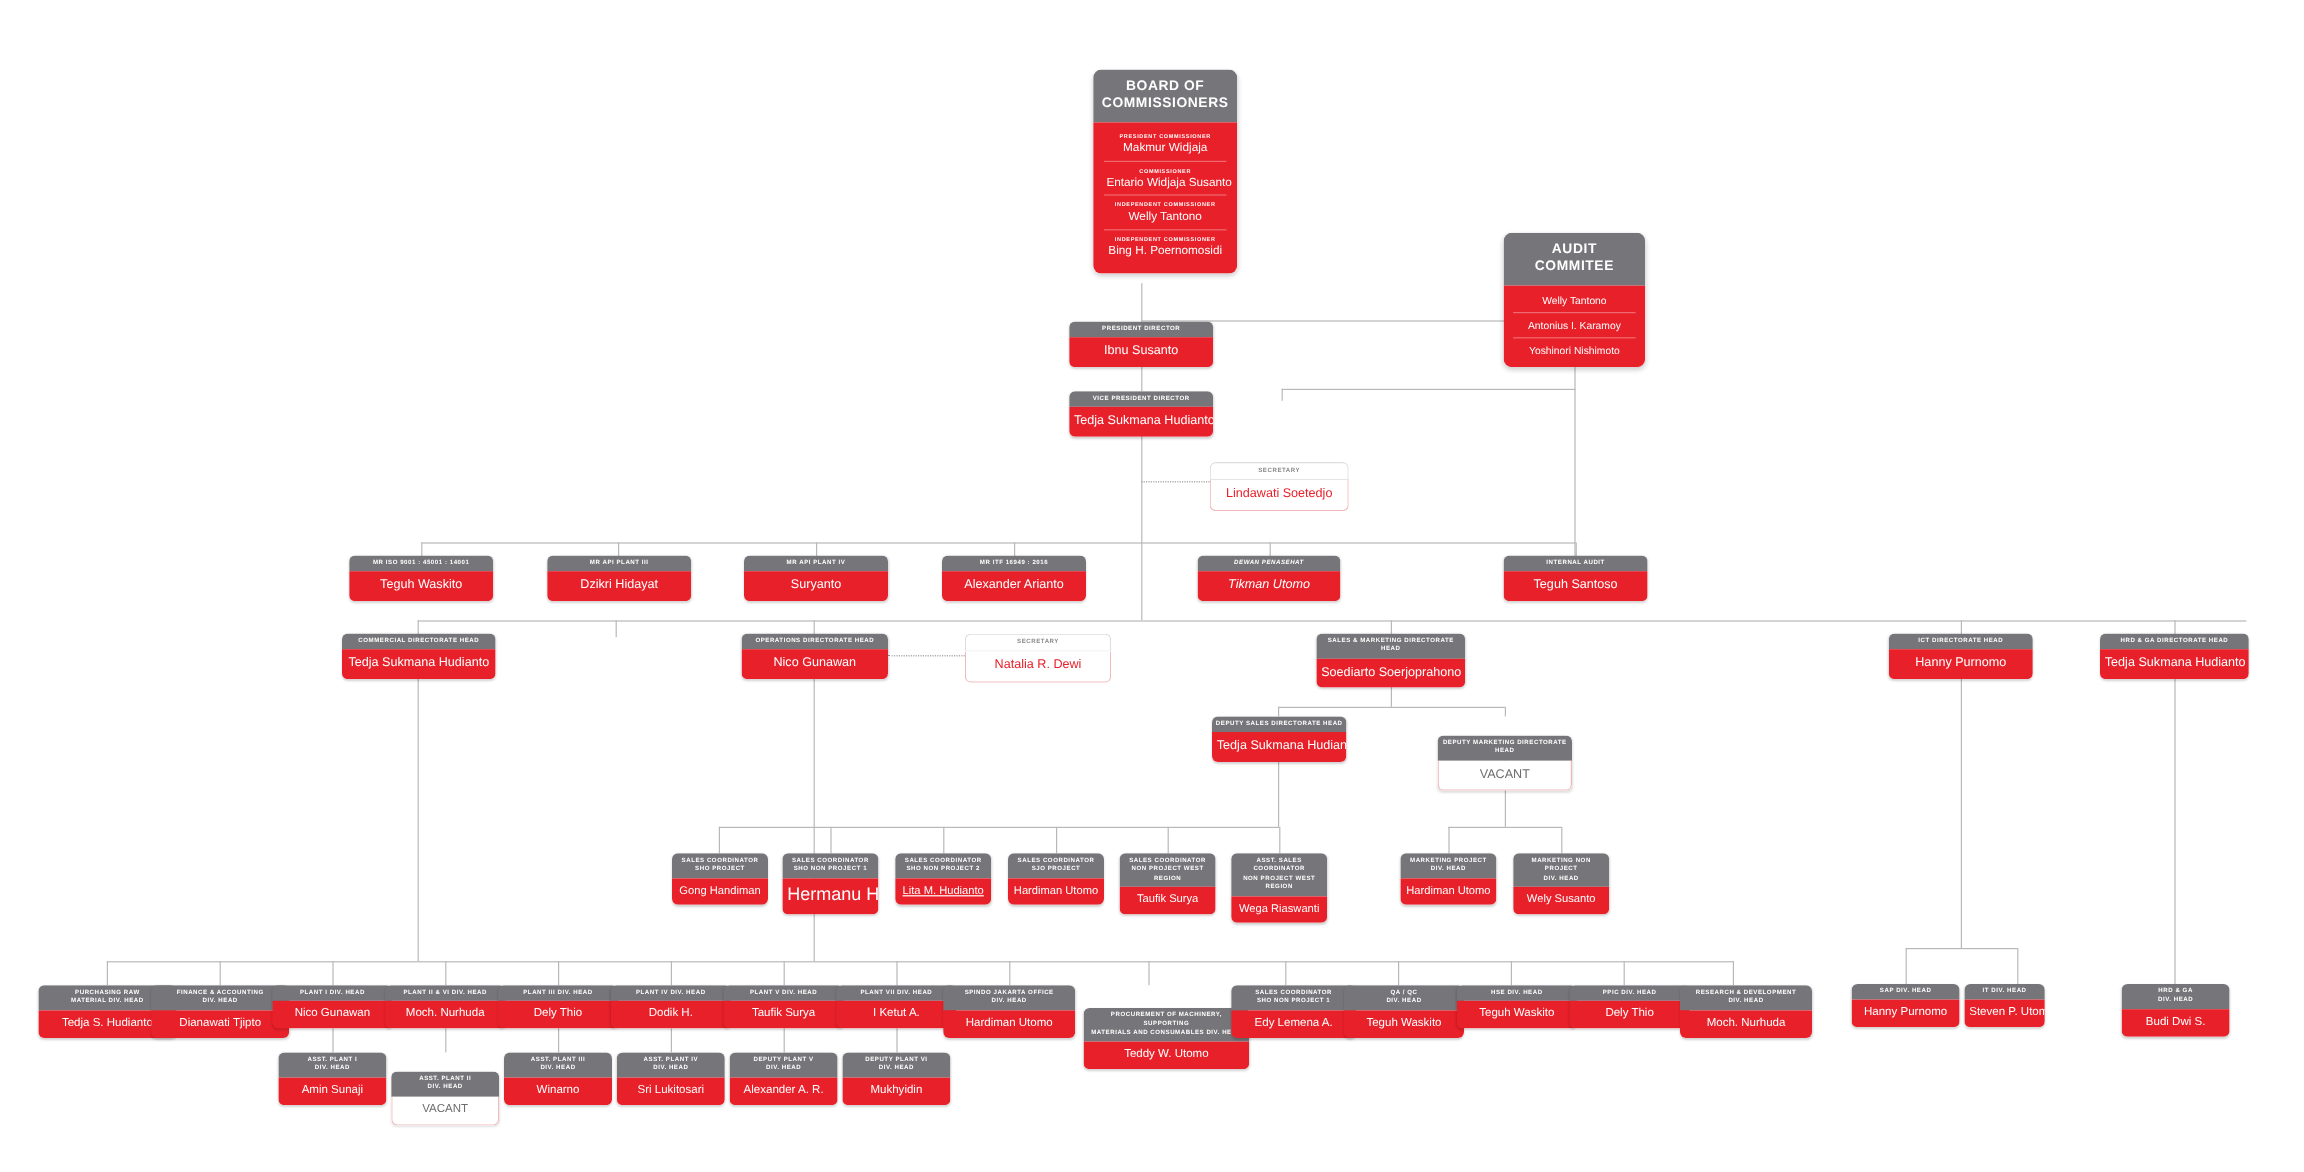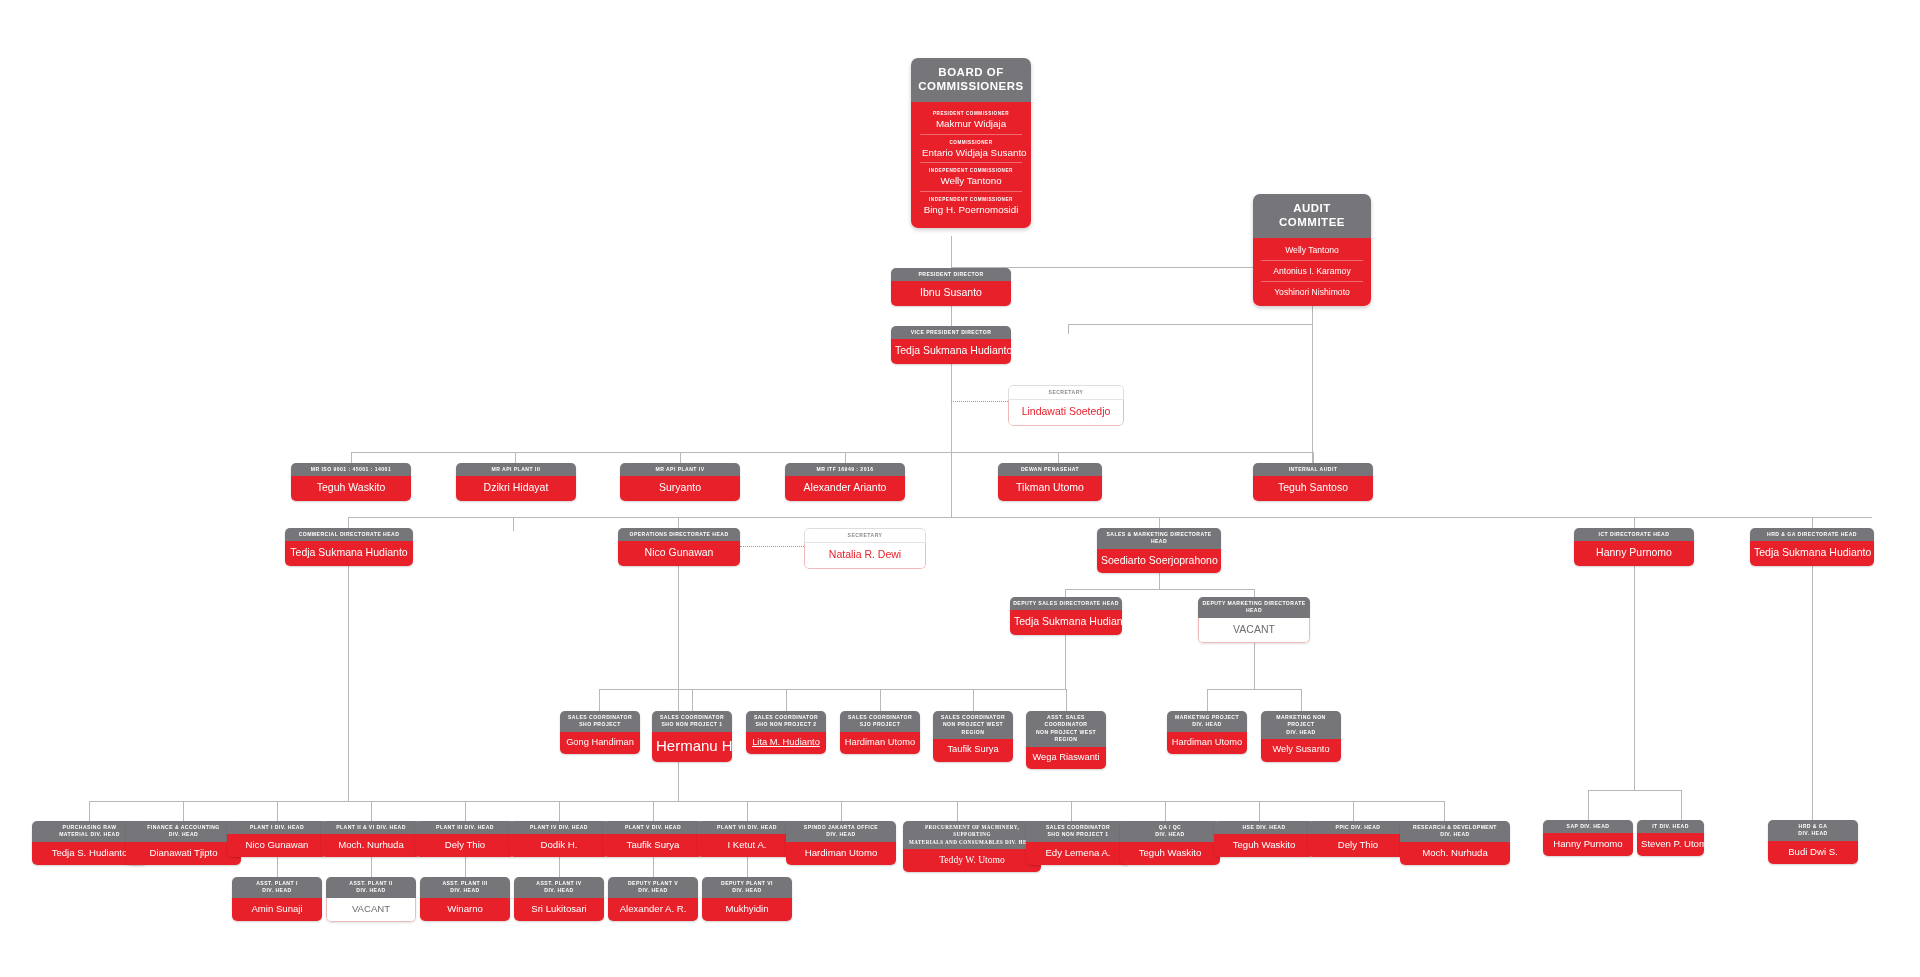--- a/index.html
+++ b/index.html
@@ -72,21 +72,21 @@
     color: #8a8a8a;
     border: 1px solid #dddddd;
     border-bottom: 1px solid #e4e4e4;
     border-radius: 5px 5px 0 0;
   }
   .node.outline .nm {
     color: #e8202a;
     border-color: #f0b9bc;
   }
   .node.outline { box-shadow: none; }
-  .node.vacant { box-shadow: 0 1px 2px rgba(0,0,0,0.12); }
+  .node.vacant { box-shadow: 0 1px 2px rgba(0,0,0,0.12); margin-top: 16px; }
 
   
   .boardcard {
     position: absolute;
     border-radius: 7px;
     overflow: hidden;
     box-shadow: 0 2px 4px rgba(0,0,0,0.2);
     margin-left: 20px;
   }
   .boardcard .bhdr {
@@ -300,21 +300,21 @@
     <div class="nm">Dzikri Hidayat</div>
   </div>
   <div class="node" style="left:620px; top:463px; width:120px;">
     <div class="hdr">MR API PLANT IV</div>
     <div class="nm">Suryanto</div>
   </div>
   <div class="node" style="left:785px; top:463px; width:120px;">
     <div class="hdr">MR ITF 16949 : 2016</div>
     <div class="nm">Alexander Arianto</div>
   </div>
-  <div class="node" style="left:998px; top:463px; width:104px;">
+  <div class="node" style="left:998px; top:463px; width:119px;font-style:italic;">
     <div class="hdr">DEWAN PENASEHAT</div>
     <div class="nm">Tikman Utomo</div>
   </div>
   <div class="node" style="left:1253px; top:463px; width:120px;">
     <div class="hdr">INTERNAL AUDIT</div>
     <div class="nm">Teguh Santoso</div>
   </div>
 
   <div class="node" style="left:285px; top:528px; width:128px;">
     <div class="hdr">COMMERCIAL DIRECTORATE HEAD</div>
@@ -424,21 +424,21 @@
   </div>
   <div class="node" style="left:697px; top:821px; width:100px;">
     <div class="hdr">PLANT VII DIV. HEAD</div>
     <div class="nm" style="font-size:9.6px;">I Ketut A.</div>
   </div>
   <div class="node" style="left:786px; top:821px; width:110px;">
     <div class="hdr">SPINDO JAKARTA OFFICE
 DIV. HEAD</div>
     <div class="nm" style="font-size:9.6px;">Hardiman Utomo</div>
   </div>
-  <div class="node" style="left:903px; top:821px; width:138px;font-family:Liberation Serif, serif;">
+  <div class="node" style="left:903px; top:840px; width:138px;">
     <div class="hdr">PROCUREMENT OF MACHINERY, SUPPORTING
 MATERIALS AND CONSUMABLES DIV. HEAD</div>
     <div class="nm" style="font-size:9.6px;">Teddy W. Utomo</div>
   </div>
   <div class="node" style="left:1026px; top:821px; width:104px;">
     <div class="hdr">SALES COORDINATOR
 SHO NON PROJECT 1</div>
     <div class="nm" style="font-size:9.6px;">Edy Lemena A.</div>
   </div>
   <div class="node" style="left:1120px; top:821px; width:100px;">

